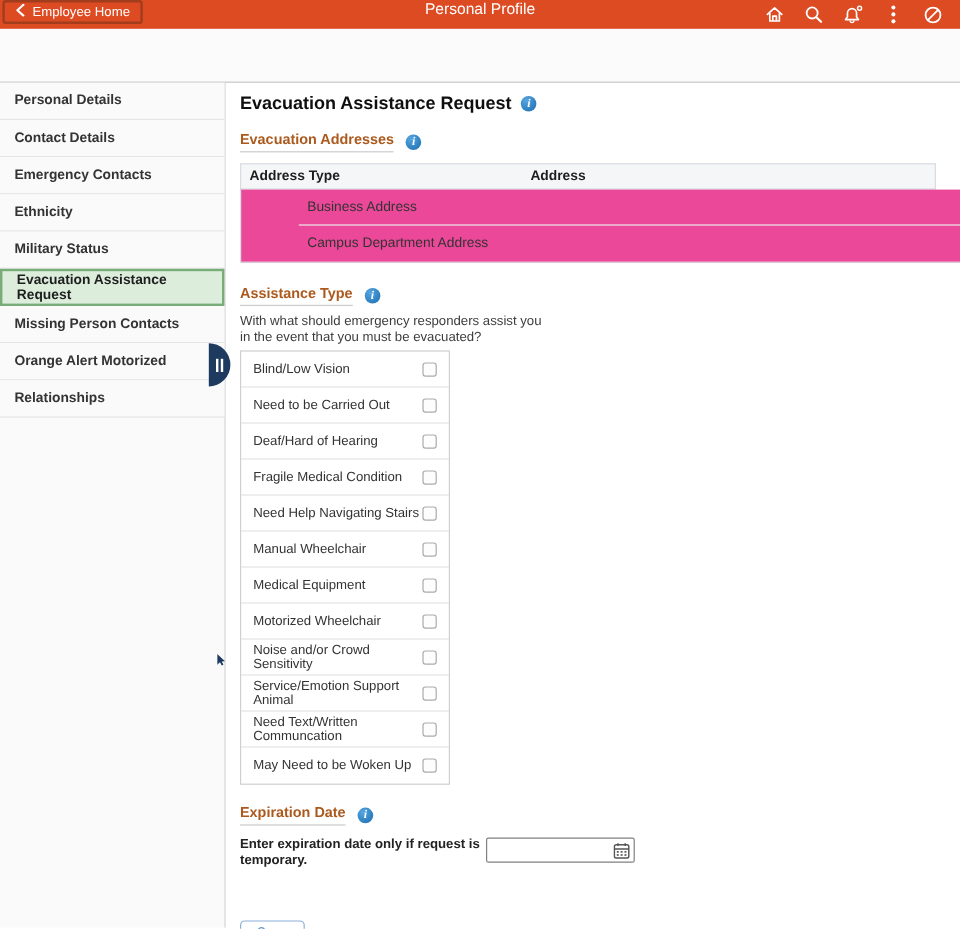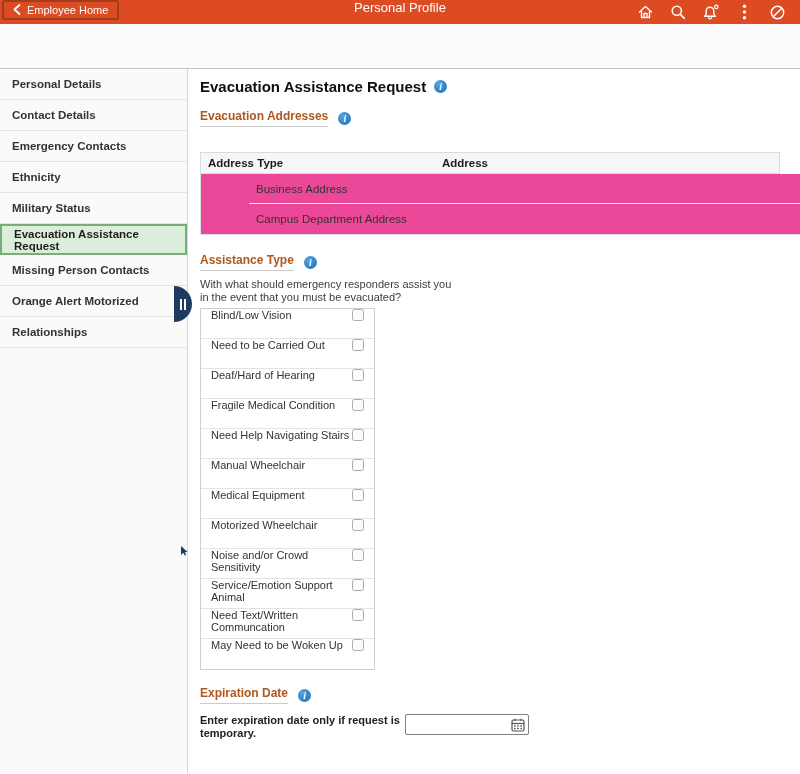--- a/index.html
+++ b/index.html
@@ -75,21 +75,21 @@
     display:inline-block; cursor:pointer; flex:none;
   }
 
   .sec-head-row { display:flex; align-items:center; gap:10px; }
   .sec-head {
     font-size:12px; font-weight:bold; color:#AC591D;
     border-bottom:1px solid #CBCBCB; padding-bottom:3px;
   }
 
   
-  .addr-table { margin-top:25px; width:590px; }
+  .addr-table { margin-top:9px; width:590px; }
   .addr-head {
     width:580px; height:22px; background:#F5F6F7;
     border:1px solid #D8DBE0; display:flex; align-items:center;
     font-size:11.5px; font-weight:bold; color:#1d1d1d;
   }
   .addr-head .c1 { width:241px; padding-left:7px; }
   .addr-head .c2 { flex:1; }
   .addr-body { width:698px; border:1px solid #DCDFE3; border-top:none; background:#ec4899;padding-left:48px; }
   .addr-row {
     height:30px; display:flex; align-items:center;
@@ -97,21 +97,21 @@
   }
   .addr-row:last-child { border-bottom:none; }
   .addr-row .c1 { width:241px; padding-left:7px; }
   .addr-row .c2 { flex:1; }
 
   
   .assist-sec { margin-top:18px; }
   .question { width:254px; font-size:11px; line-height:12.5px; color:#3d3d3d; margin:7px 0 5px; }
   .opt-list { width:175px; border:1px solid #CCCFD3; background:#fff; }
   .opt-row {
-    height:30px; display:flex; justify-content:space-between;
+    height:30px; display:flex; align-items:center; justify-content:space-between;
     padding:0 10px; border-bottom:1px solid #E3E3E3;
     font-size:11px; color:#333;
   }
   .opt-row:last-child { border-bottom:none; }
   .opt-row input[type=checkbox] {
     appearance:none; -webkit-appearance:none;
     width:12px; height:12px; margin:0;
     border:1px solid #ABABAB; border-radius:2.5px; background:#FDFDFD;
     cursor:pointer; flex:none;
   }

